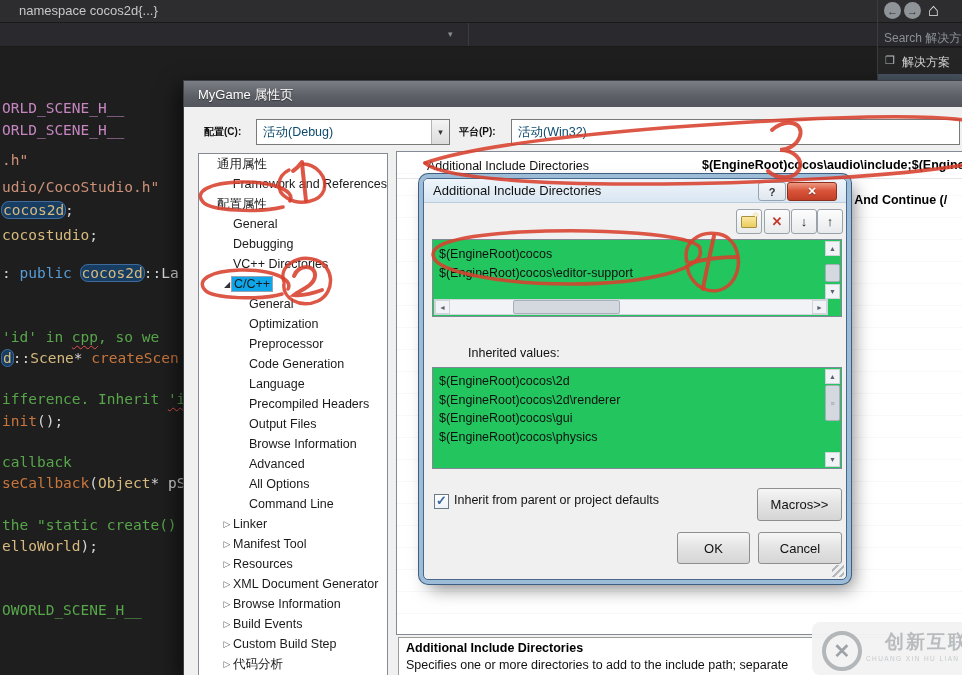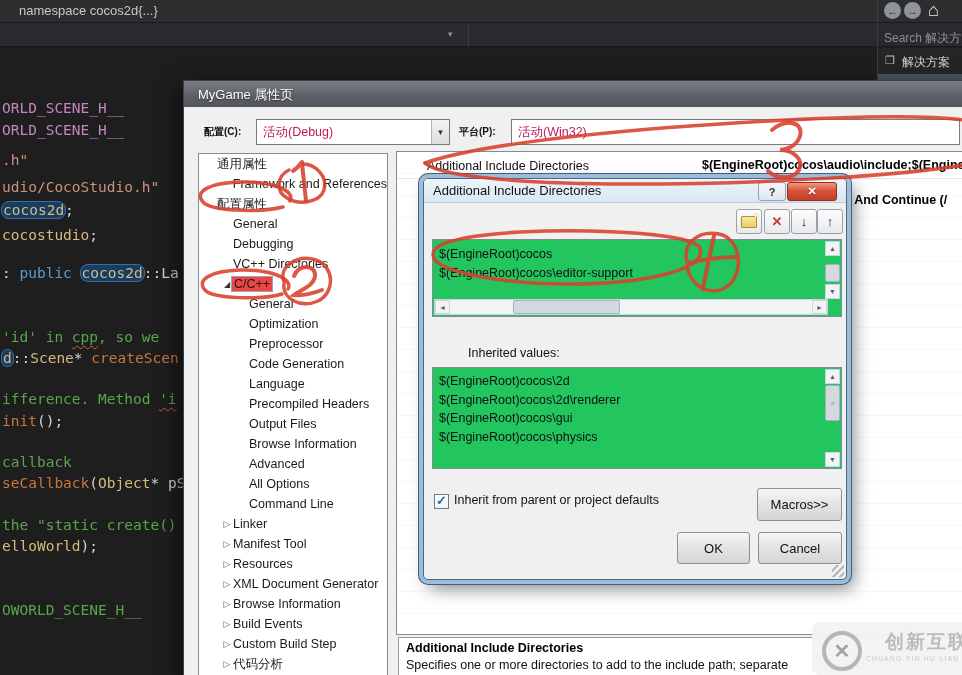--- a/index.html
+++ b/index.html
@@ -27,31 +27,31 @@
   .sq{text-decoration:underline wavy #e0524f 1px;text-underline-offset:3px;}
   
   #propdlg{left:183px;top:80px;width:790px;height:595px;background:#f0f0f0;
            border:1px solid #3c3f44;box-shadow:-6px 6px 18px rgba(0,0,0,.55);}
   #propdlg-title{left:0;top:0;width:790px;height:26px;
                  background:linear-gradient(#7b7e85,#5b5e64 60%,#53565c);}
   #propdlg-title span{position:absolute;left:14px;top:5px;font-size:13px;color:#fff;
                       text-shadow:0 1px 1px rgba(0,0,0,.5);}
   .field-label{font-size:10px;color:#111;white-space:nowrap;font-weight:bold;}
   .combo{background:#fff;border:1px solid #7a7a7a;display:flex;align-items:center;}
-  .combo .val{flex:1;font-size:12.5px;color:#be185d;padding-left:6px;white-space:nowrap;overflow:hidden;}
+  .combo .val{flex:1;font-size:12.5px;color:#0c4a6e;padding-left:6px;white-space:nowrap;overflow:hidden;}
   .combo .dd{width:17px;height:100%;display:flex;align-items:center;justify-content:center;
              background:linear-gradient(#f4f4f4,#dcdcdc);border-left:1px solid #b5b5b5;
              font-size:9px;color:#333;}
   #treepanel{left:14px;top:72px;width:188px;height:523px;background:#fff;border:1px solid #848b94;
              overflow:hidden;}
   .tree-row{position:relative;height:20px;display:flex;align-items:center;font-size:12.5px;color:#1a1a1a;
             white-space:nowrap;}
   .tree-glyph{width:12px;display:inline-flex;justify-content:center;font-size:9px;color:#5a6068;}
   .tree-glyph.exp{font-size:8px;color:#333;}
-  .tree-label.sel{border:1px solid #95a4b6;background:#ef4444;padding:0 2px;margin-left:-2px;}
+  .tree-label.sel{border:1px solid #95a4b6;background:#0ea5e9;padding:0 2px;margin-left:-2px;}
   #rightpane{left:212px;top:70px;width:567px;height:482px;background:#fff;border:1px solid #848b94;
              border-right:none;overflow:hidden;
              background-image:repeating-linear-gradient(#ffffff 0 21px,#f7f8fa 21px 22px);}
   #gridrow-label{left:30px;top:7px;font-size:12.5px;color:#111;white-space:nowrap;}
   #gridrow-value{left:305px;top:6px;font-size:12.5px;font-weight:bold;color:#000;white-space:nowrap;}
   .blur-smudge{background:#b9bfc8;filter:blur(3px);opacity:.75;border-radius:3px;}
   #partialtxt{left:450px;top:41px;font-size:12.5px;font-weight:bold;color:#000;white-space:nowrap;}
   #descbox{left:214px;top:556px;width:565px;height:38px;background:#fff;border:1px solid #9a9a9a;}
   #desc-title{left:7px;top:3px;font-size:12.5px;font-weight:bold;color:#000;white-space:nowrap;}
   #desc-text{left:7px;top:20px;font-size:12.5px;color:#111;white-space:nowrap;}
@@ -123,21 +123,21 @@
   <div class="abs" id="code-area">
       <div class="code-line" style="top: 52px;"><span class="macro">ORLD_SCENE_H__</span></div>
       <div class="code-line" style="top: 74px;"><span class="macro">ORLD_SCENE_H__</span></div>
       <div class="code-line" style="top: 104px;"><span class="str">.h"</span></div>
       <div class="code-line" style="top: 131px;"><span class="str">udio/CocoStudio.h"</span></div>
       <div class="code-line" style="top: 154px;"><span class="type hl">cocos2d</span><span class="plain">;</span></div>
       <div class="code-line" style="top: 179px;"><span class="type">cocostudio</span><span class="plain">;</span></div>
       <div class="code-line" style="top: 217px;"><span class="plain">: </span><span class="kw">public</span><span class="plain"> </span><span class="type hl">cocos2d</span><span class="plain">::La</span></div>
       <div class="code-line" style="top: 281px;"><span class="cmt">'id' in </span><span class="cmt sq">cpp</span><span class="cmt">, so we</span></div>
       <div class="code-line" style="top: 302px;"><span class="type hl">d</span><span class="plain">::</span><span class="type">Scene</span><span class="plain">* </span><span class="fn">createScen</span></div>
-      <div class="code-line" style="top: 343px;"><span class="cmt">ifference. Method </span><span class="cmt sq">'i</span></div>
+      <div class="code-line" style="top: 343px;"><span class="cmt">ifference. Inherit </span><span class="cmt sq">'i</span></div>
       <div class="code-line" style="top: 365px;"><span class="fn">init</span><span class="plain">();</span></div>
       <div class="code-line" style="top: 406px;"><span class="cmt">callback</span></div>
       <div class="code-line" style="top: 427px;"><span class="fn">seCallback</span><span class="plain">(</span><span class="type">Object</span><span class="plain">* pS</span></div>
       <div class="code-line" style="top: 469px;"><span class="cmt">the "static create()</span></div>
       <div class="code-line" style="top: 490px;"><span class="type">elloWorld</span><span class="plain">);</span></div>
       <div class="code-line" style="top: 554px;"><span class="cmt">OWORLD_SCENE_H__</span></div>
     </div>
 
   <div class="abs z10" id="propdlg">
     <div class="abs" id="propdlg-title">

